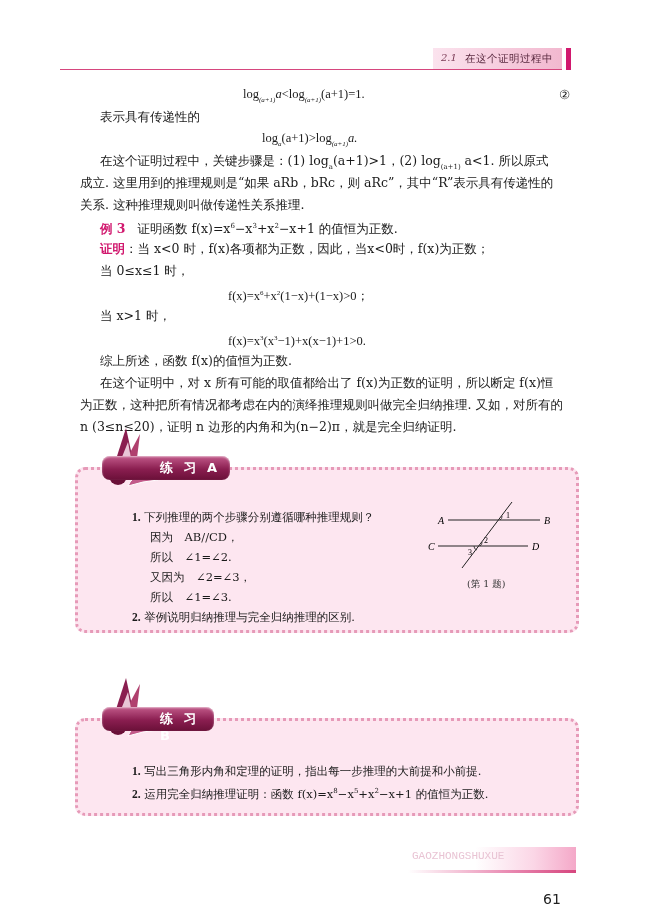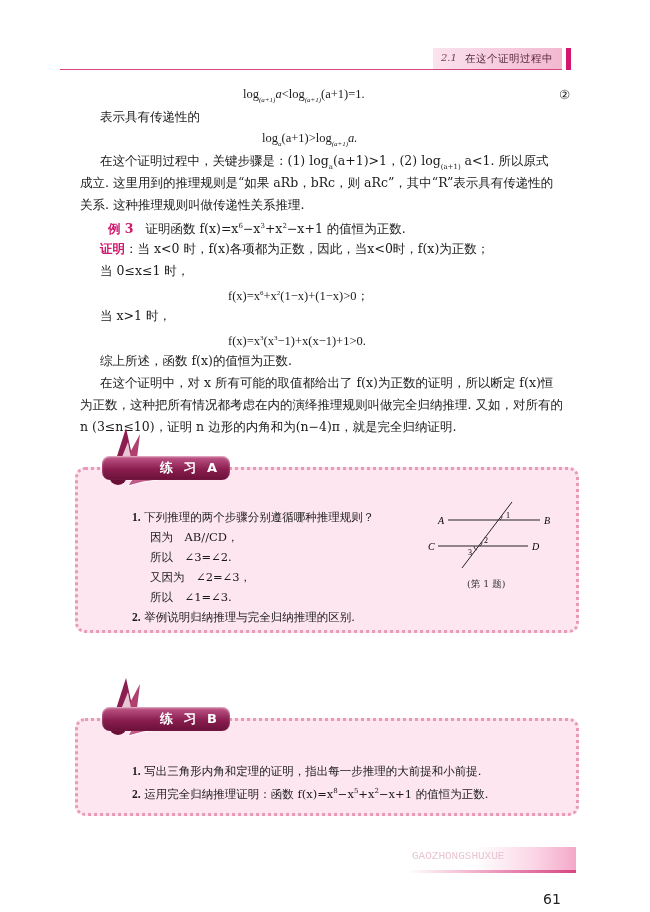--- a/index.html
+++ b/index.html
@@ -63,57 +63,57 @@
 <div class="abs txt math" style="left:262px; top:128px;">
   <span>log</span><sub class="it">a</sub><span>(a+1)</span><span>&gt;</span><span>log</span><sub class="it">(a+1)</sub><span class="it">a.</span>
 </div>
 
 <div class="abs txt" style="left:100px; top:150px;">
   <span>在这个证明过程中，关键步骤是：(1) log</span><sub>a</sub><span>(a+1)&gt;1，(2) log</span><sub>(a+1)</sub><span> a&lt;1. 所以原式</span>
 </div>
 <div class="abs txt" style="left:80px; top:172px;">成立. 这里用到的推理规则是“如果 aRb，bRc，则 aRc”，其中“R”表示具有传递性的</div>
 <div class="abs txt" style="left:80px; top:194px;">关系. 这种推理规则叫做传递性关系推理.</div>
 
-<div class="abs txt" style="left:100px; top:216px;margin-left:8px;">
+<div class="abs txt" style="left:100px; top:216px;">
   <span class="pink">例 3</span>&nbsp;&nbsp;
   <span>证明函数 f(x)=x</span><sup>6</sup><span>−x</span><sup>3</sup><span>+x</span><sup>2</sup><span>−x+1 的值恒为正数.</span>
 </div>
 
 <div class="abs txt" style="left:100px; top:238px;">
   <span class="pink">证明</span><span>：当 x&lt;0 时，f(x)各项都为正数，因此，当x&lt;0时，f(x)为正数；</span>
 </div>
 <div class="abs txt" style="left:100px; top:260px;">当 0≤x≤1 时，</div>
 <div class="abs txt math" style="left:228px; top:283px;">
   <span>f(x)=x</span><sup>6</sup><span>+x</span><sup>2</sup><span>(1−x)+(1−x)&gt;0；</span>
 </div>
 <div class="abs txt" style="left:100px; top:305px;">当 x&gt;1 时，</div>
 <div class="abs txt math" style="left:228px; top:328px;">
   <span>f(x)=x</span><sup>3</sup><span>(x</span><sup>3</sup><span>−1)+x(x−1)+1&gt;0.</span>
 </div>
 <div class="abs txt" style="left:100px; top:350px;">综上所述，函数 f(x)的值恒为正数.</div>
 
 <div class="abs txt" style="left:100px; top:372px;">在这个证明中，对 x 所有可能的取值都给出了 f(x)为正数的证明，所以断定 f(x)恒</div>
 <div class="abs txt" style="left:80px; top:394px;">为正数，这种把所有情况都考虑在内的演绎推理规则叫做完全归纳推理. 又如，对所有的</div>
-<div class="abs txt" style="left:80px; top:416px;">n (3≤n≤10)，证明 n 边形的内角和为(n−4)π，就是完全归纳证明.</div>
+<div class="abs txt" style="left:80px; top:416px;">n (3≤n≤20)，证明 n 边形的内角和为(n−2)π，就是完全归纳证明.</div>
 
 <div class="abs box box-a"></div>
 <svg class="abs emblem" style="left:88px; top:420px;" viewBox="0 0 70 70">
   <polygon points="22,58 38,8 45,40" fill="#8a1e50"></polygon>
   <polygon points="30,55 52,14 48,46" fill="#b0406e"></polygon>
   <polygon points="28,52 40,22 44,44" fill="#e8c6d6"></polygon>
   <circle cx="30" cy="56" r="9" fill="#6a1038"></circle>
   <path d="M40,66 A18,18 0 0 1 70,60 L55,62 Z" fill="#c25a8a" stroke="#fff" stroke-width="1"></path>
 </svg>
 <div class="abs badge" style="left:102px; top:456px; width:128px;">
   <span class="badge-label">练 习 A</span>
 </div>
 
 <div class="abs ex" style="left:100px; top:503px;"><b>1.</b> <span>下列推理的两个步骤分别遵循哪种推理规则？</span></div>
 <div class="abs ex" style="left:118px; top:523px;">因为　AB//CD，</div>
-<div class="abs ex" style="left:118px; top:543px;">所以　∠3=∠2.</div>
+<div class="abs ex" style="left:118px; top:543px;">所以　∠1=∠2.</div>
 <div class="abs ex" style="left:118px; top:563px;">又因为　∠2=∠3，</div>
 <div class="abs ex" style="left:118px; top:583px;">所以　∠1=∠3.</div>
 <div class="abs ex" style="left:100px; top:603px;"><b>2.</b> <span>举例说明归纳推理与完全归纳推理的区别.</span></div>
 
 <svg class="abs" style="left:420px; top:498px;" width="150" height="100" viewBox="0 0 150 100">
   <line x1="28" y1="22" x2="120" y2="22" stroke="#222" stroke-width="1"></line>
   <line x1="18" y1="48" x2="108" y2="48" stroke="#222" stroke-width="1"></line>
   <line x1="42" y1="70" x2="92" y2="4" stroke="#222" stroke-width="1"></line>
   <path d="M80,22 A4,4 0 0 0 82,18" fill="none" stroke="#222" stroke-width="0.8"></path>
   <path d="M60,48 A4,4 0 0 0 62,44" fill="none" stroke="#222" stroke-width="0.8"></path>
@@ -129,21 +129,21 @@
 <div class="abs" style="left:467px; top:578px; font-size:9.5px; color:#333;">(第 1 题)</div>
 
 <div class="abs box box-b"></div>
 <svg class="abs emblem" style="left:88px; top:670px;" viewBox="0 0 70 70">
   <polygon points="22,58 38,8 45,40" fill="#8a1e50"></polygon>
   <polygon points="30,55 52,14 48,46" fill="#b0406e"></polygon>
   <polygon points="28,52 40,22 44,44" fill="#e8c6d6"></polygon>
   <circle cx="30" cy="56" r="9" fill="#6a1038"></circle>
   <path d="M40,66 A18,18 0 0 1 70,60 L55,62 Z" fill="#c25a8a" stroke="#fff" stroke-width="1"></path>
 </svg>
-<div class="abs badge" style="left:102px; top:707px; width:128px;">
+<div class="abs badge" style="left:102px; top:707px; width:112px;">
   <span class="badge-label">练 习 B</span>
 </div>
 
 <div class="abs ex" style="left:100px; top:757px;"><b>1.</b> <span>写出三角形内角和定理的证明，指出每一步推理的大前提和小前提.</span></div>
 <div class="abs ex" style="left:100px; top:777px;">
   <b>2.</b> <span>运用完全归纳推理证明：函数 f(x)=x</span><sup>8</sup><span>−x</span><sup>5</sup><span>+x</span><sup>2</sup><span>−x+1 的值恒为正数.</span>
 </div>
 
 <div class="abs ftr-bar"></div>
 <div class="abs ftr-line"></div>

